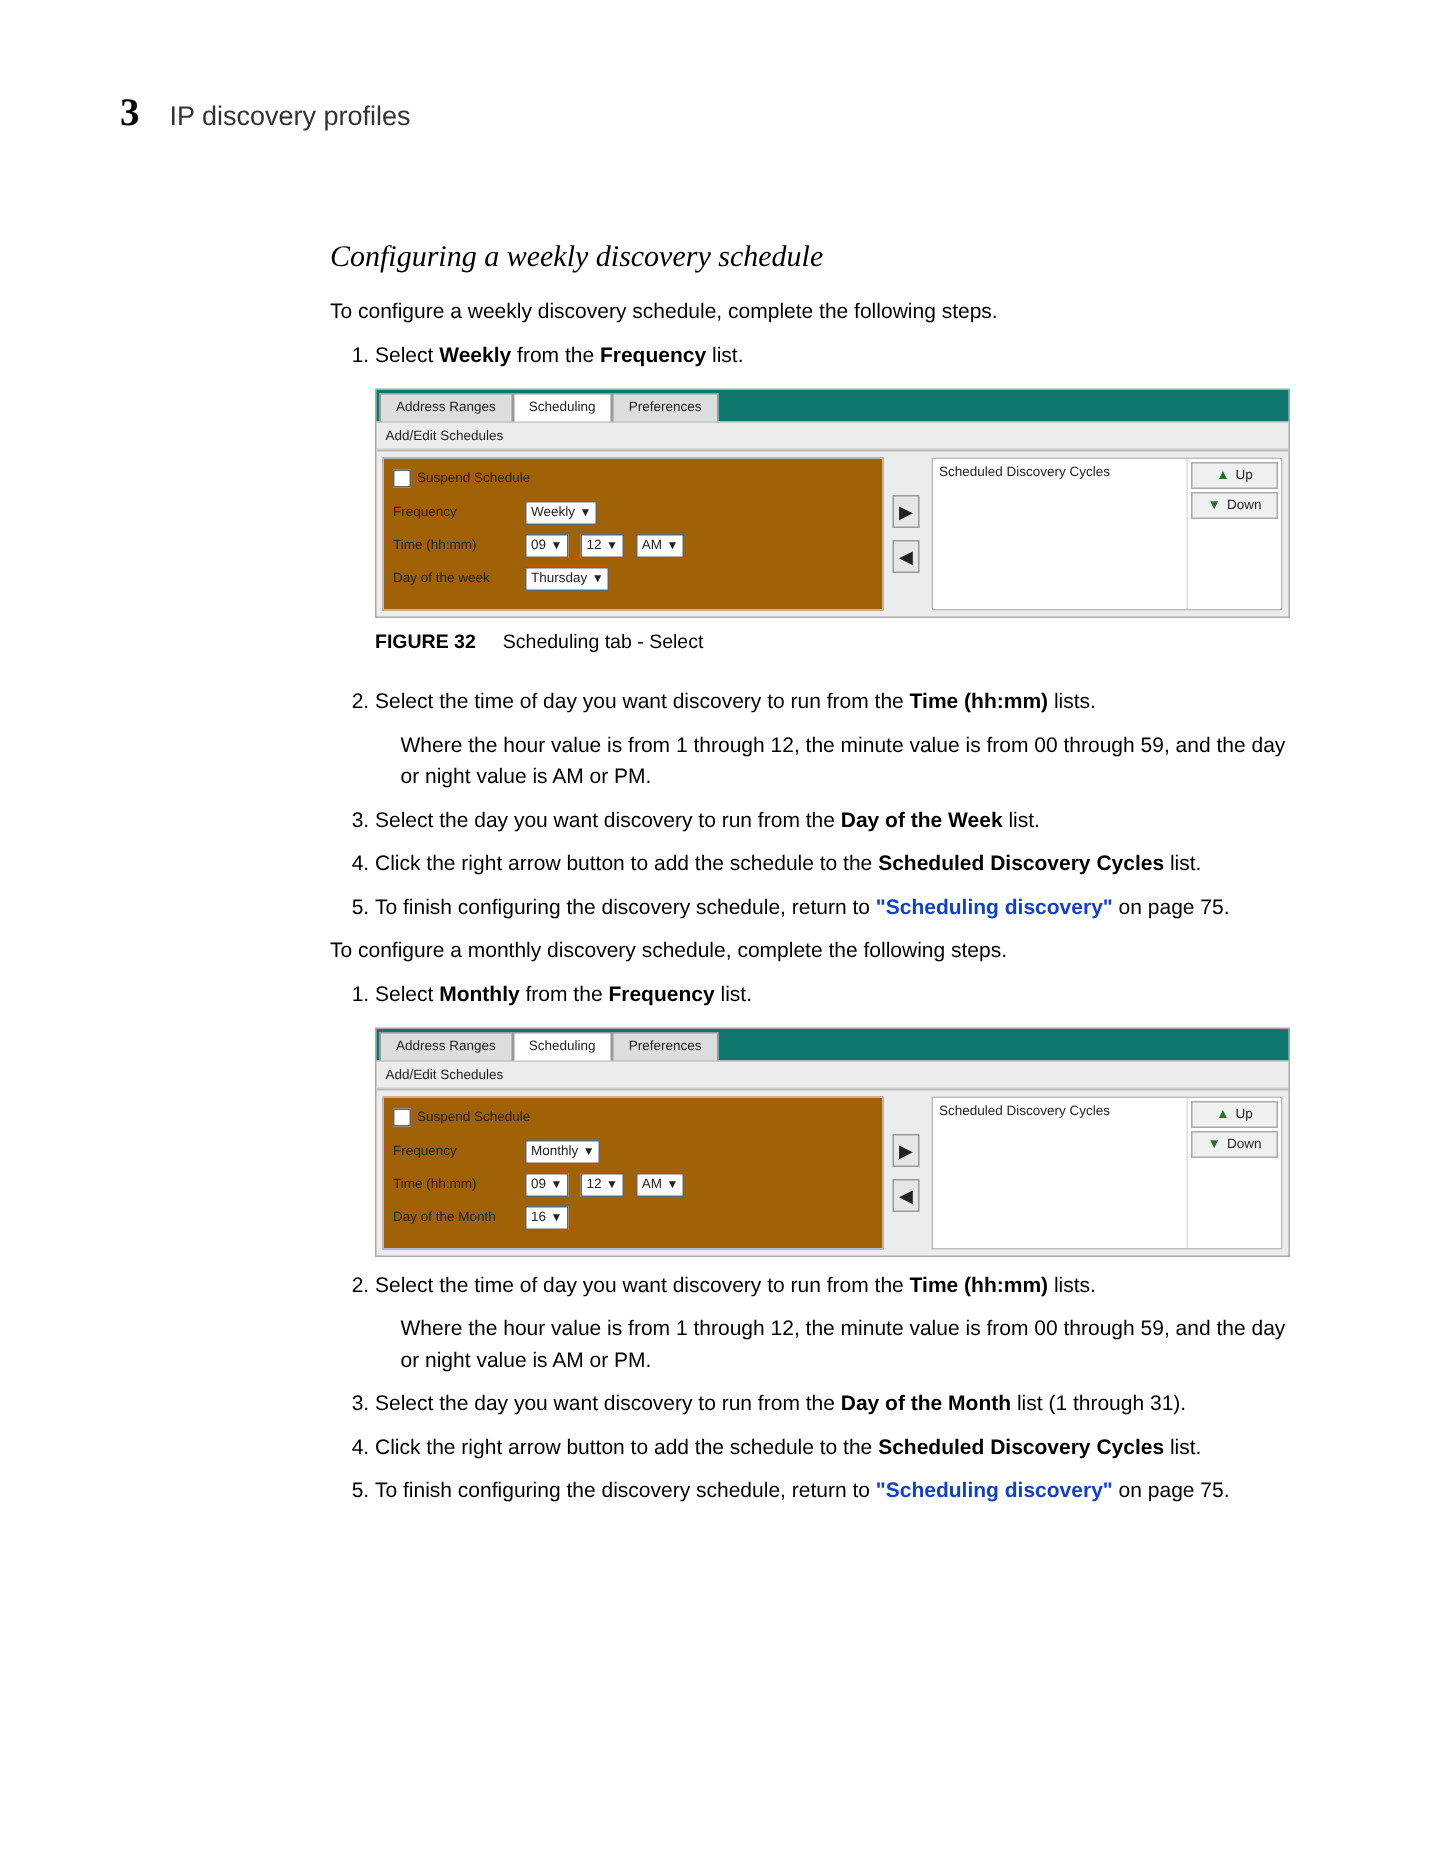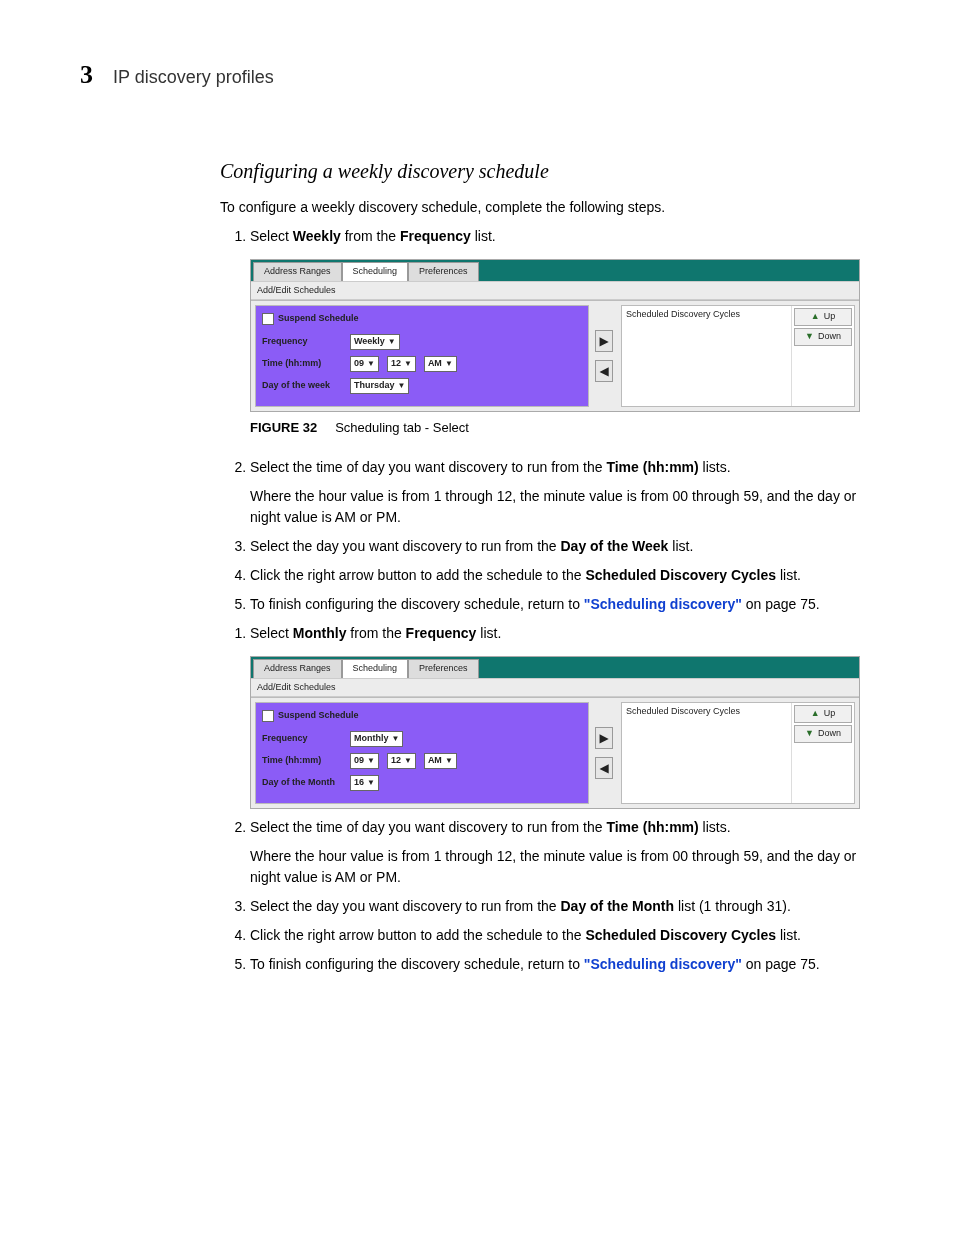--- a/index.html
+++ b/index.html
@@ -37,21 +37,21 @@
   h2.italic {
     font-family: Georgia, 'Times New Roman', serif;
     font-style: italic;
     font-weight: normal;
     font-size: 20px;
     margin: 10px 0 14px 0;
   }
   p { margin: 8px 0; line-height: 1.5; }
   ol.steps { margin: 8px 0 8px 0; padding-left: 30px; }
   ol.steps > li { margin: 8px 0; line-height: 1.5; }
-  ol.steps > li .sub { margin-top: 8px; }
+  ol.steps > li .sub { margin-top: 8px; margin-left: 17px; }
   .bold { font-weight: bold; }
   a.link { color: #1040d0; font-weight: bold; text-decoration: none; }
   .fig-caption { margin: 6px 0 20px 0; font-size: 13px; }
   .fig-caption .label { font-weight: bold; margin-right: 18px; text-align: center; }
 
   
   .ui-panel {
     border: 1px solid #aaa;
     background: #ececec;
     font-size: 10px;
@@ -75,24 +75,23 @@
   .tab.active { background: #fff; }
   .tab-body {
     display: flex;
     padding: 4px;
     gap: 6px;
     border-top: 1px solid #bbb;
     align-items: stretch;
   }
   .left-col {
     width: 320px;
-    background: #8b5cf6;
+    background: #a16207;
     border: 1px solid #bbb;
     padding: 6px;
-    font-weight: bold;
   }
   .right-col {
     flex: 1;
     background: #fff;
     border: 1px solid #bbb;
     display: flex;
   }
   .right-title {
     font-size: 9px;
     padding: 2px 4px;
@@ -251,20 +250,21 @@
         <span>Select the day you want discovery to run from the </span><span class="bold">Day of the Week</span><span> list.</span>
       </li>
       <li>
         <span>Click the right arrow button to add the schedule to the </span><span class="bold">Scheduled Discovery Cycles</span><span> list.</span>
       </li>
       <li>
         <span>To finish configuring the discovery schedule, return to </span><a href="#" class="link">"Scheduling discovery"</a><span> on page 75.</span>
       </li>
     </ol>
 
+    <p>To configure a monthly discovery schedule, complete the following steps.</p>
 
     <ol class="steps">
       <li>
         <span>Select </span><span class="bold">Monthly</span><span> from the </span><span class="bold">Frequency</span><span> list.</span>
 
         
         <div class="ui-panel">
           <div class="tab-bar">
             <div class="tab">Address Ranges</div>
             <div class="tab active">Scheduling</div>

